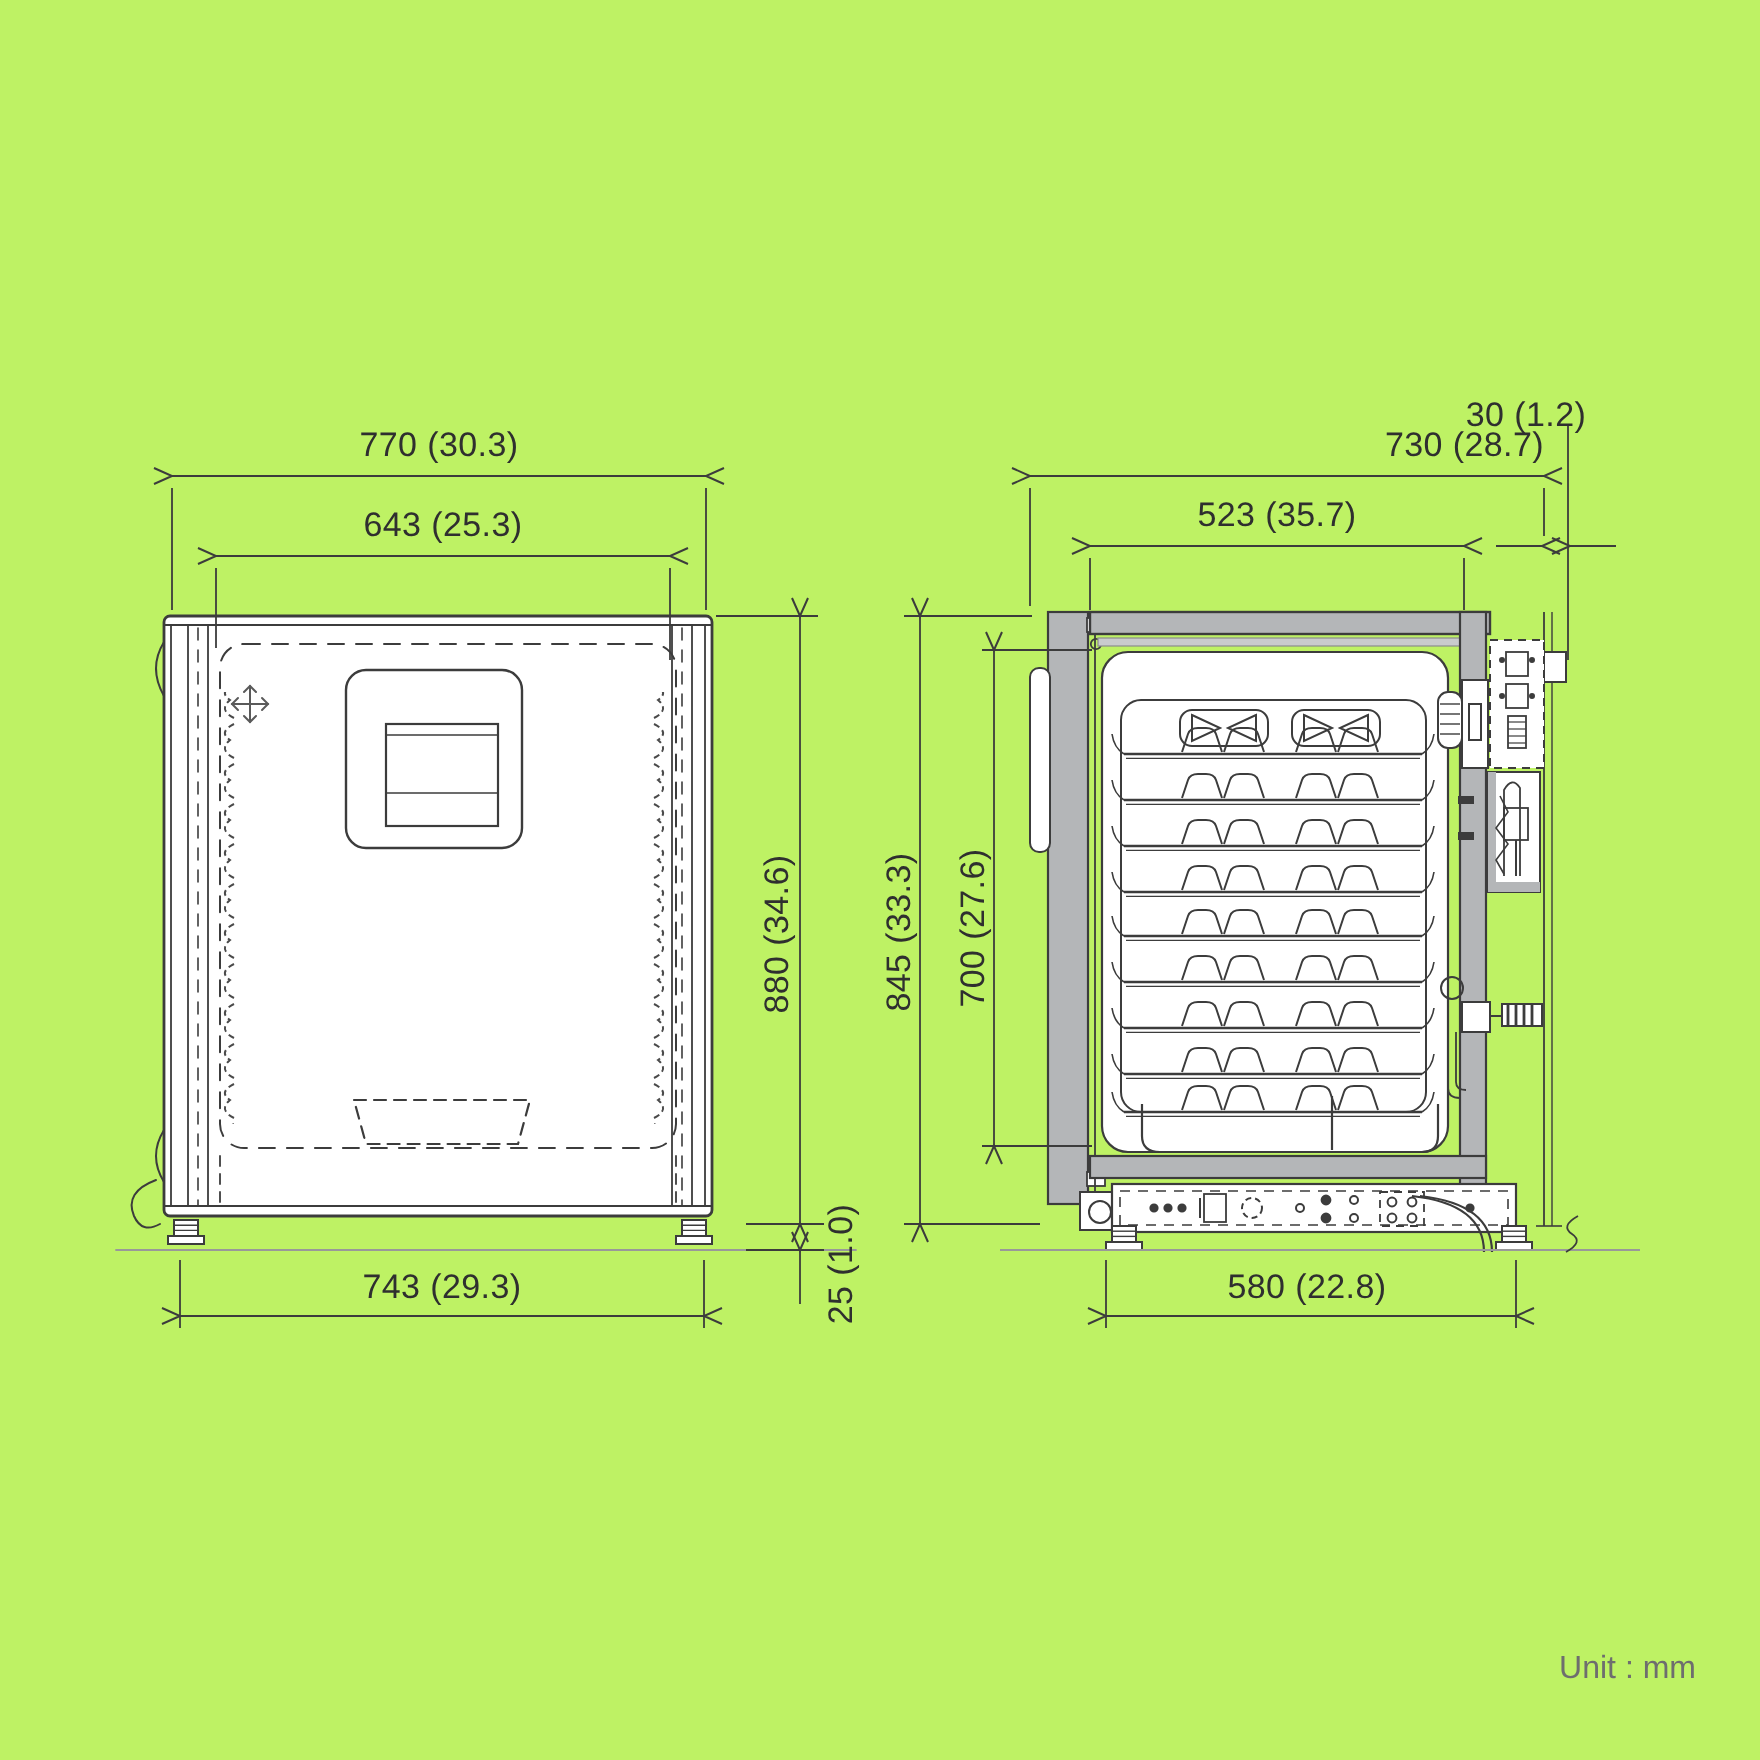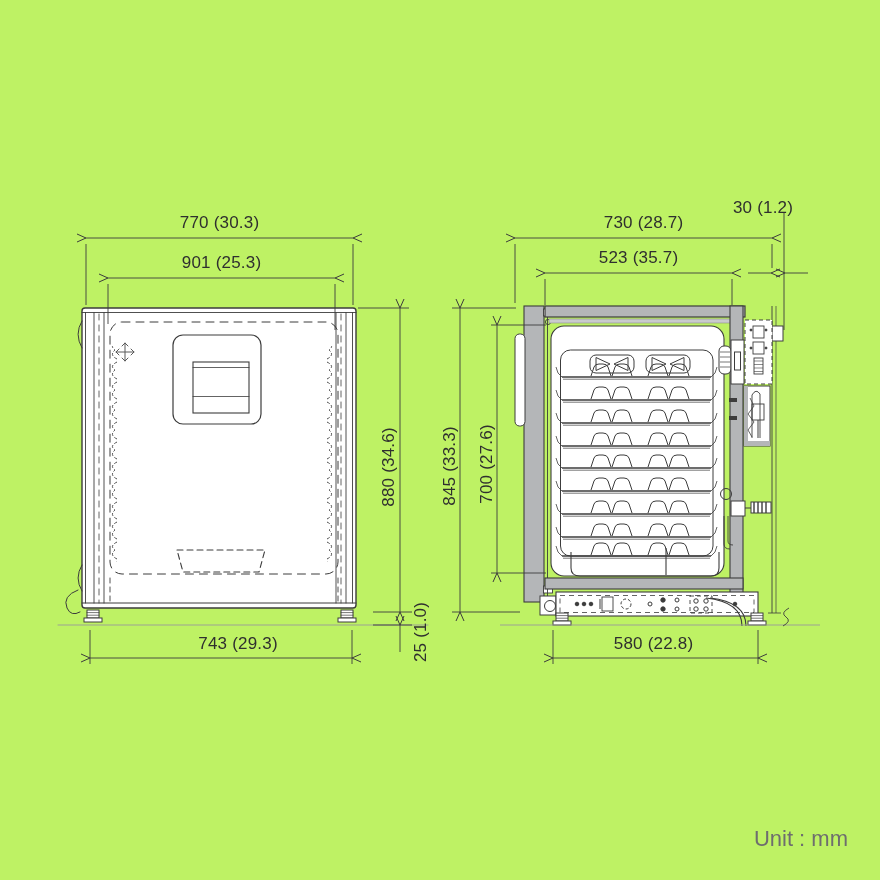--- a/index.html
+++ b/index.html
@@ -2,21 +2,21 @@
 <html><head>
 <meta charset="utf-8">
 <style>
   html,body{margin:0;padding:0;background:#fff;}
   #stage{position:relative;width:880px;height:880px;background:#bef264;overflow:hidden;
          font-family:"Liberation Sans",sans-serif;}
   svg{position:absolute;left:0;top:0;}
   .dim-label{position:absolute;font-size:17px;color:#2f2f2f;text-align:center;
              letter-spacing:.2px;white-space:nowrap;line-height:20px;}
   .rot{transform:rotate(-90deg);transform-origin:center center;}
-  .unit-note{position:absolute;font-size:22px;color:#6e6e6e;text-align:right;white-space:nowrap;}
+  .unit-note{position:absolute;font-size:16px;color:#6e6e6e;text-align:right;white-space:nowrap;}
 </style>
 </head>
 <body>
 
 <div id="stage">
 
 <svg width="880" height="880" viewBox="0 0 880 880">
   <defs>
     <marker id="arr" markerWidth="12" markerHeight="10" refX="2" refY="5" orient="auto-start-reverse" markerUnits="userSpaceOnUse">
       <path d="M11,1 L2,5 L11,9" fill="none" stroke="#3c3c3c" stroke-width="1"></path>
@@ -284,29 +284,29 @@
     <line x1="497" y1="325" x2="497" y2="573" marker-start="url(#arr)" marker-end="url(#arr)"></line>
 
     <line x1="553" y1="630" x2="553" y2="664"></line>
     <line x1="758" y1="630" x2="758" y2="664"></line>
     <line x1="553" y1="658" x2="758" y2="658" marker-start="url(#arr)" marker-end="url(#arr)"></line>
   </g>
 </svg>
 
 <div class="dim-label" style="left:86px;top:213px;width:267px;">770 (30.3)</div>
 
-<div class="dim-label" style="left:108px;top:253px;width:227px;">901 (25.3)</div>
+<div class="dim-label" style="left:108px;top:253px;width:227px;">643 (25.3)</div>
 
 <div class="dim-label rot" style="left:344px;top:457px;width:90px;">880 (34.6)</div>
 
 <div class="dim-label rot" style="left:376px;top:622px;width:90px;">25 (1.0)</div>
 
-<div class="dim-label" style="left:90px;top:634px;width:262px;padding-left:17px;">743 (29.3)</div>
-
-<div class="dim-label" style="left:515px;top:213px;width:257px;">730 (28.7)</div>
+<div class="dim-label" style="left:90px;top:634px;width:262px;">743 (29.3)</div>
+
+<div class="dim-label" style="left:515px;top:213px;width:257px;text-align:right;">730 (28.7)</div>
 
 <div class="dim-label" style="left:545px;top:248px;width:187px;">523 (35.7)</div>
 
 <div class="dim-label" style="left:715px;top:198px;width:96px;">30 (1.2)</div>
 
 <div class="dim-label rot" style="left:405px;top:456px;width:90px;">845 (33.3)</div>
 
 <div class="dim-label rot" style="left:442px;top:454px;width:90px;">700 (27.6)</div>
 
 <div class="dim-label" style="left:553px;top:634px;width:201px;">580 (22.8)</div>

